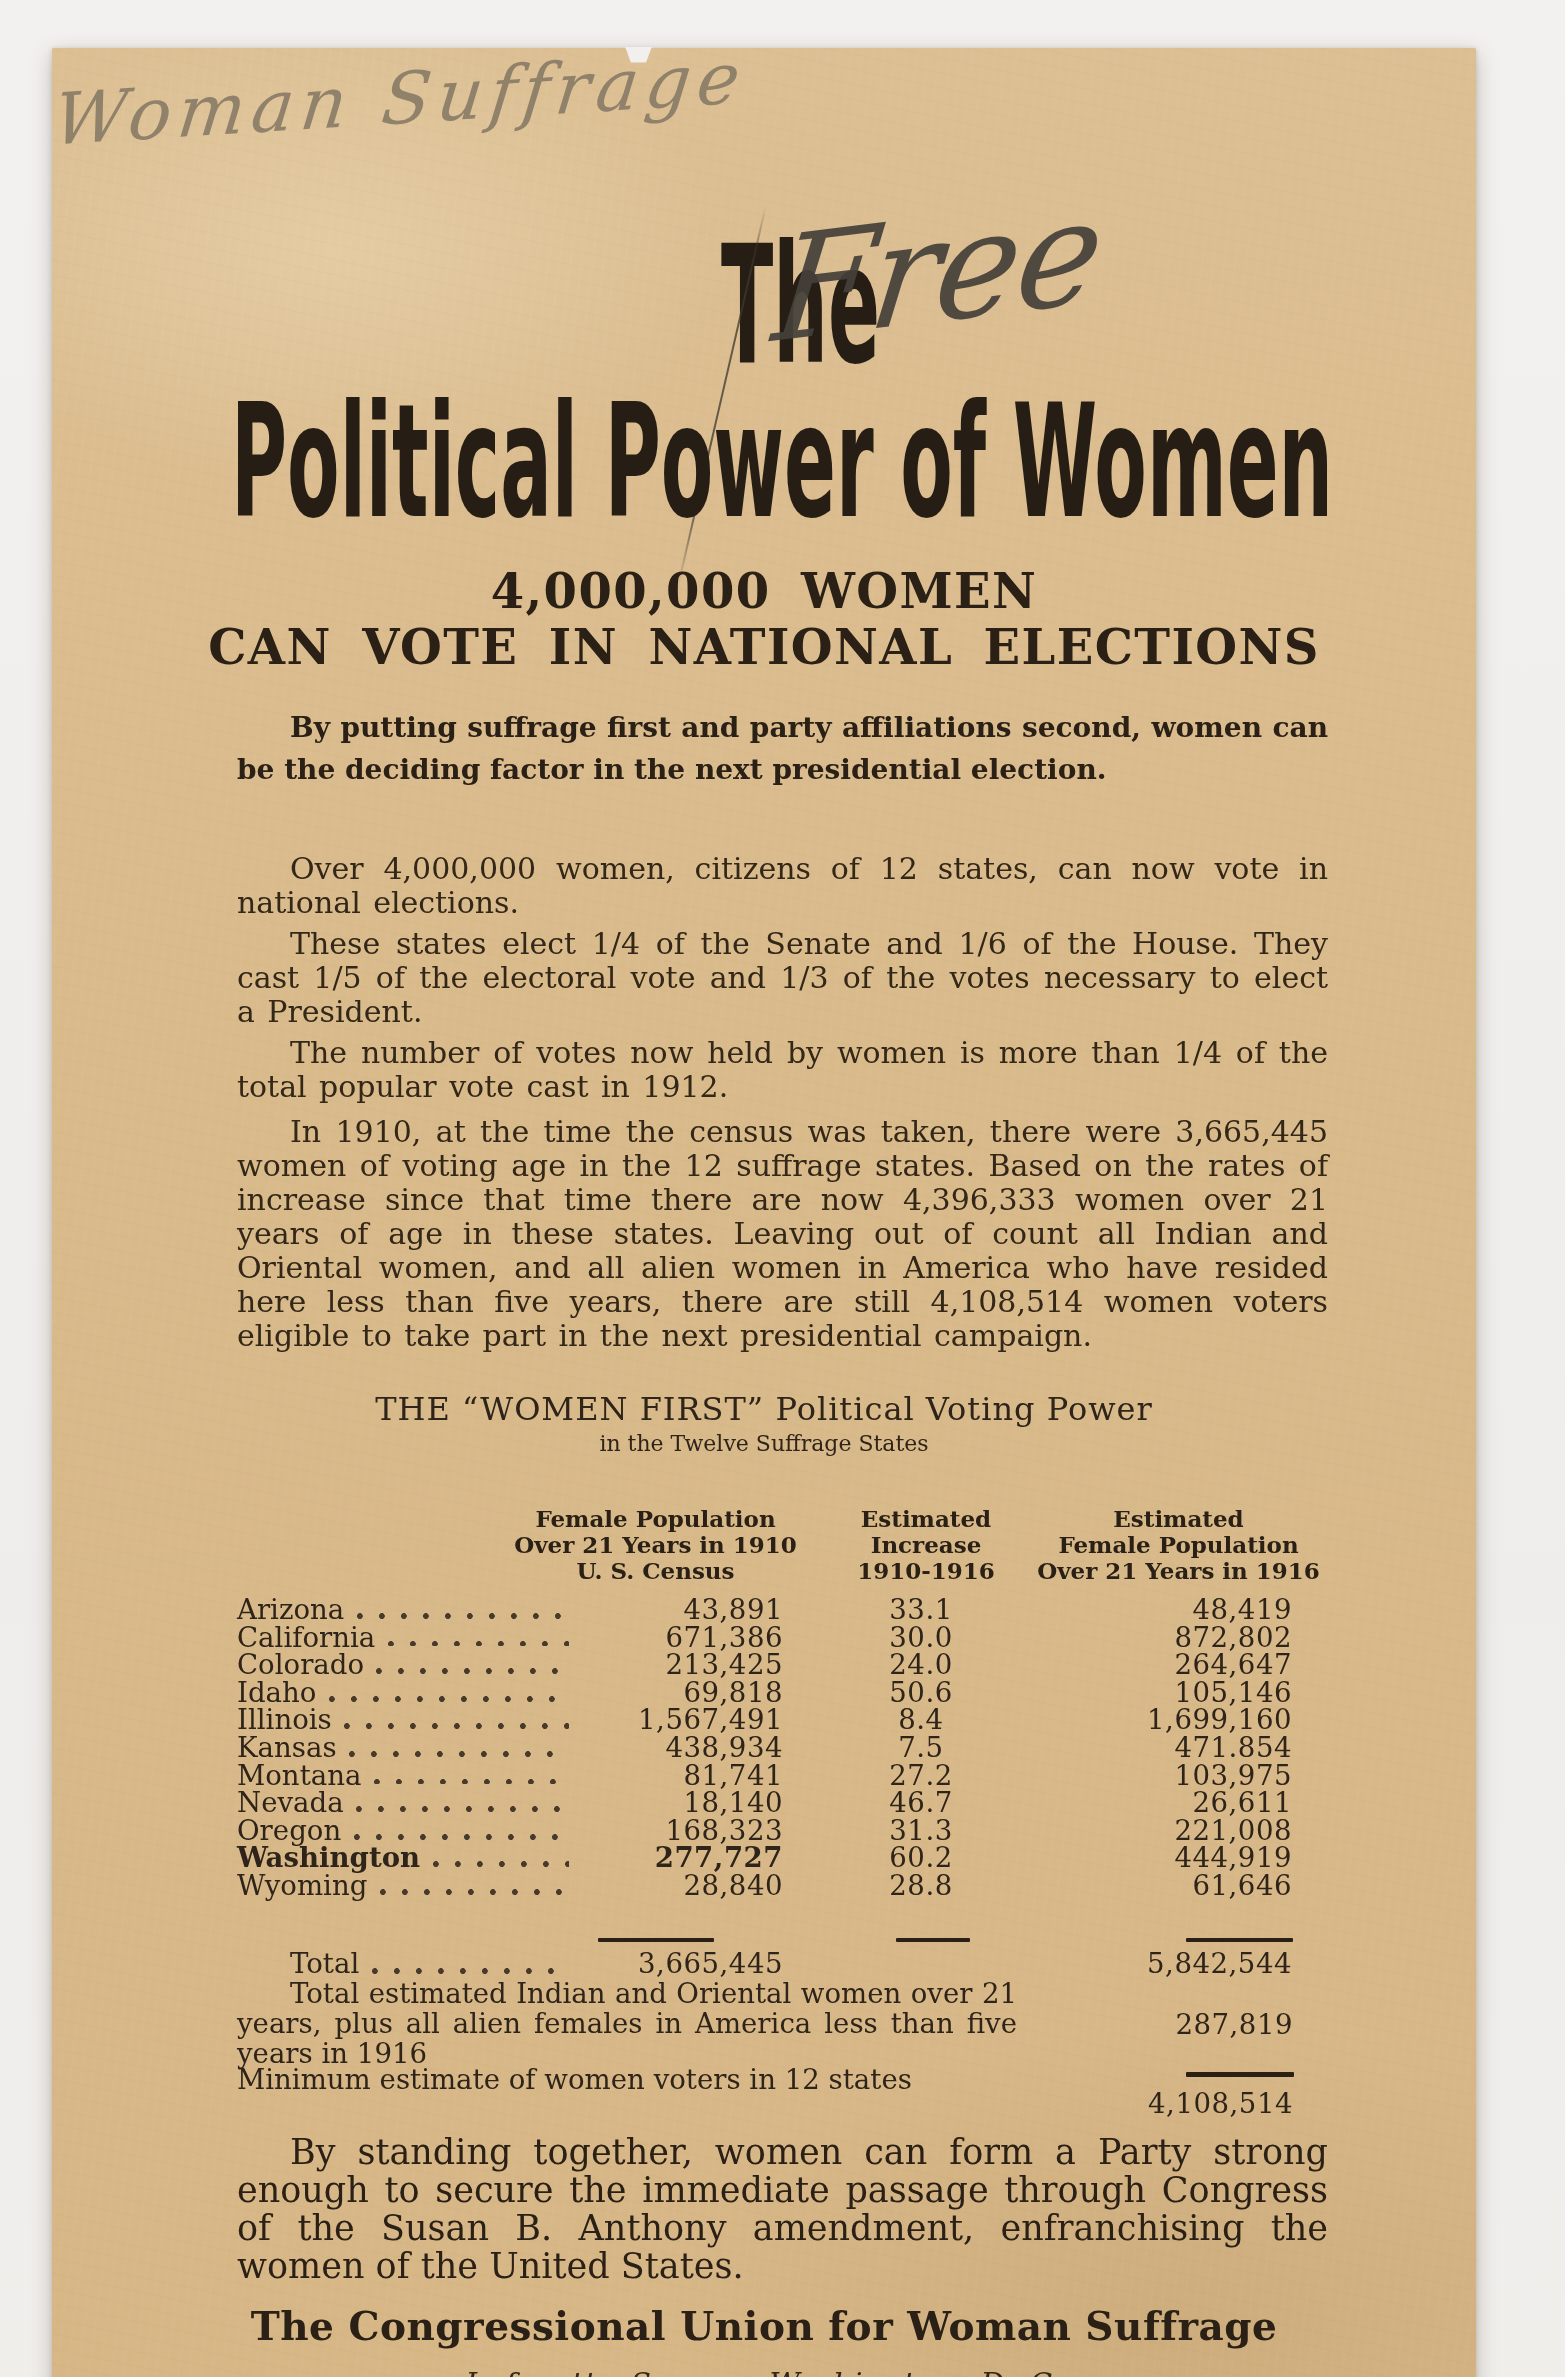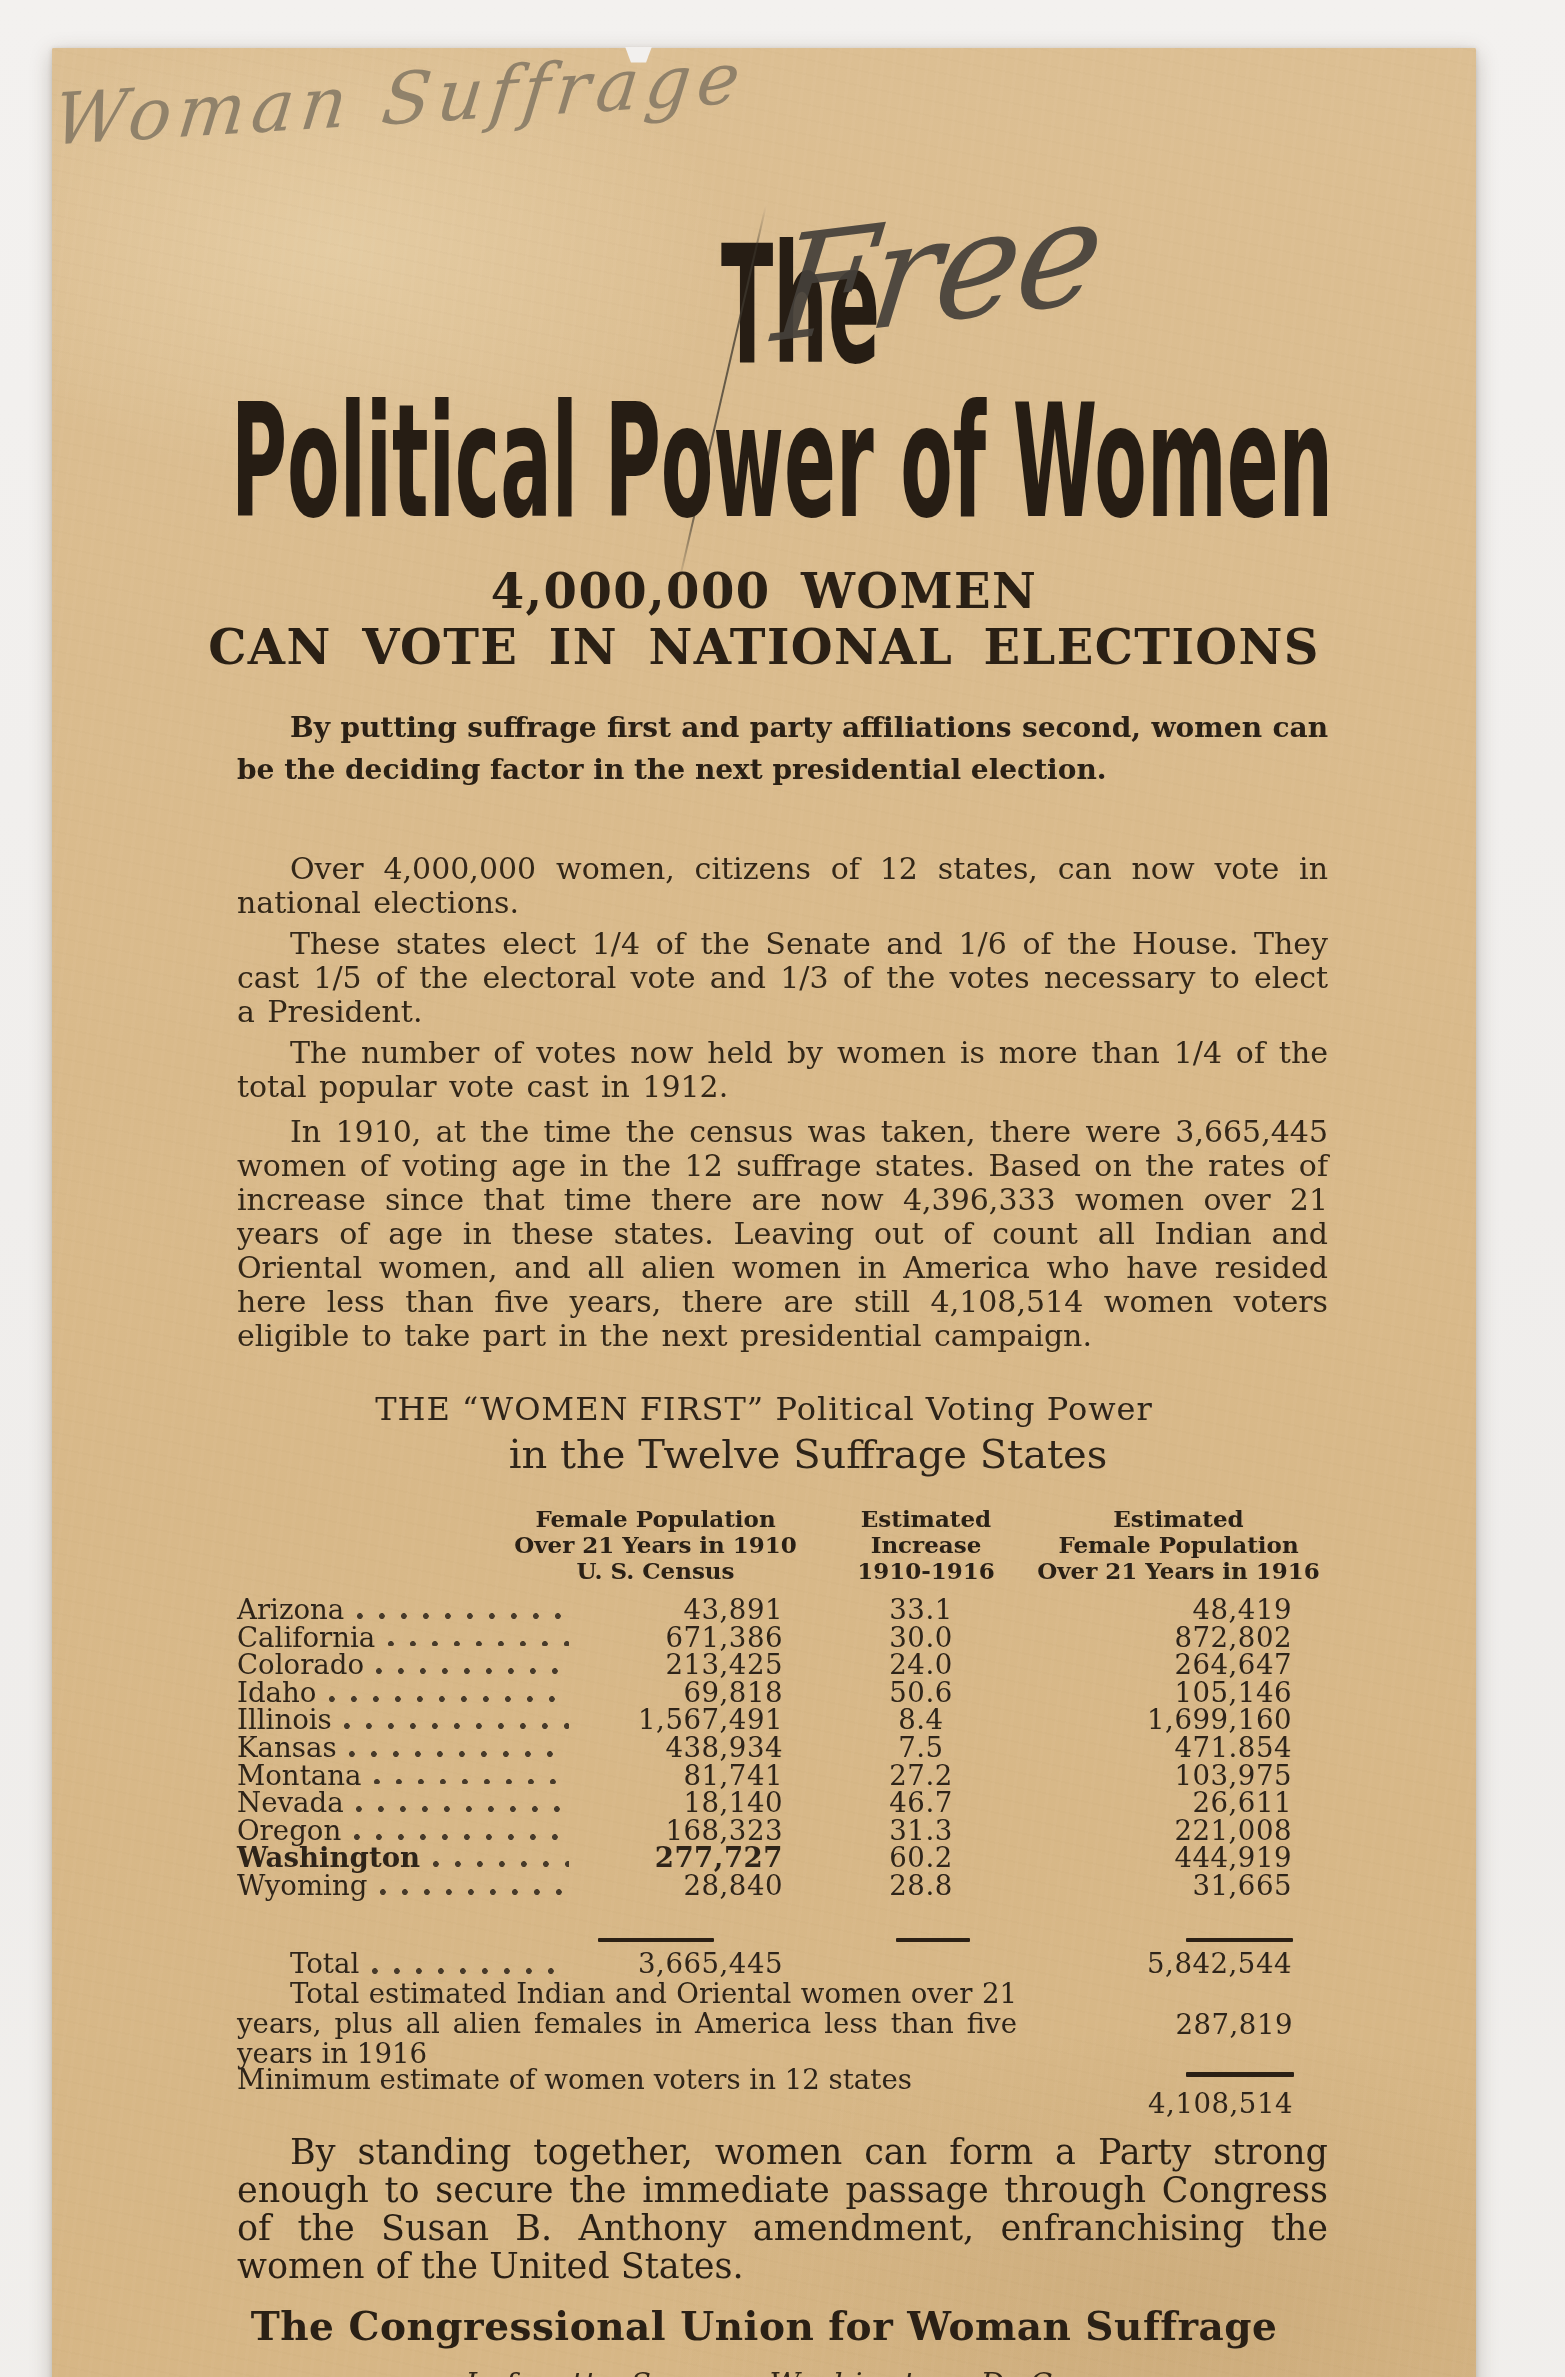--- a/index.html
+++ b/index.html
@@ -49,21 +49,21 @@
   .subtitle{
     font-weight:bold;font-size:48px;letter-spacing:1.4px;word-spacing:12.4px;
     line-height:53px;color:#2a2015;
   }
   .para{
     left:185px;width:1091px;text-align:justify;color:#332718;
   }
   .lead{font-weight:bold;font-size:28px;line-height:42px;text-indent:53px;color:#2a2015;}
   .body-p{font-size:30px;line-height:34px;text-indent:53px;word-spacing:2.9px;}
   .tbl-title1{font-size:32px;letter-spacing:1px;color:#2e2419;margin-top:11px;}
-  .tbl-title2{font-size:40px;color:#2e2419;margin-left:44px;}
+  .tbl-title2{font-size:22px;color:#2e2419;}
 
   .table{position:absolute;left:185px;top:1455px;width:1113px;height:628px;font-size:27.6px;}
   .th{position:absolute;text-align:center;font-weight:bold;font-size:23px;line-height:26px;color:#2a2015;}
   .rows{position:absolute;left:0;top:93px;width:1056px;}
   .trow{display:flex;height:27.6px;align-items:baseline;line-height:27.6px;}
   .c-state{width:342px;display:flex;align-items:flex-end;}
   .c-state .nm{white-space:nowrap;}
   .leader{flex:1;height:5.7px;margin:0 10.5px 4.8px 12.4px;
     background:radial-gradient(circle at 2.9px 2.9px, rgba(46,36,25,.85) 2.6px, rgba(0,0,0,0) 3.1px);
     background-repeat:repeat-x;background-size:22px 5.7px;}
@@ -229,21 +229,21 @@
           <div class="c-inc">60.2</div>
           <div class="c-1916">444,919</div>
         </div>
       <div class="trow">
           <div class="c-state">
             <span class="nm">Wyoming</span>
             <div class="leader"></div>
           </div>
           <div class="c-1910">28,840</div>
           <div class="c-inc">28.8</div>
-          <div class="c-1916">31,665</div>
+          <div class="c-1916">61,646</div>
         </div>
     </div>
 
     <div class="dash" style="left:361px;top:435px;width:116px;"></div>
     <div class="dash" style="left:659px;top:435px;width:74px;"></div>
     <div class="dash" style="left:949px;top:435px;width:107px;"></div>
 
     <div class="total-row">
       <div class="c-state">
           <span class="total-lbl">Total</span>

